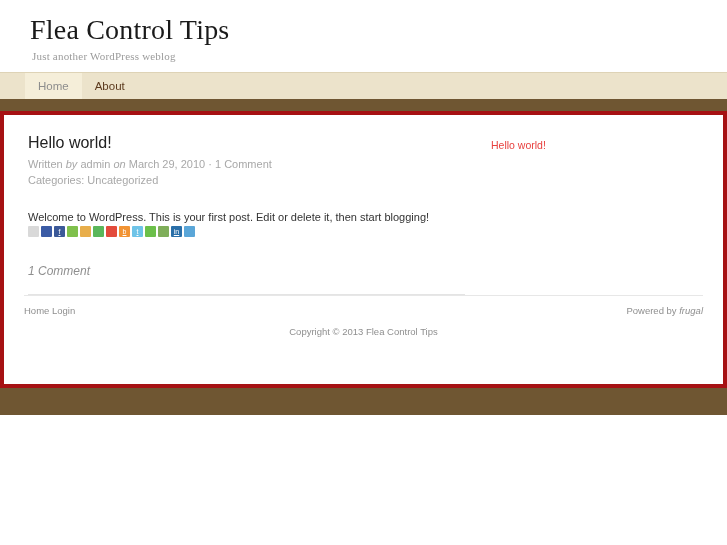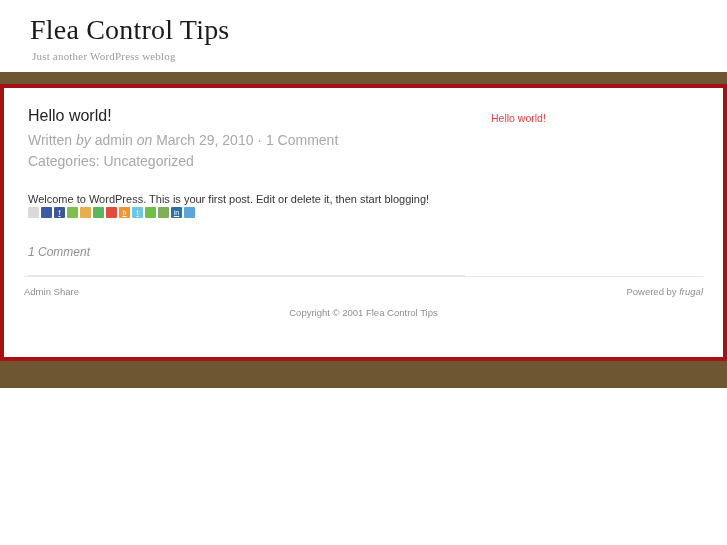--- a/index.html
+++ b/index.html
@@ -100,21 +100,21 @@
 
   
   .post-title {
     font-size: 16px;
     font-weight: normal;
     color: #222222;
     margin: 0 0 5px 4px;
     line-height: 1.2;
   }
   .post-meta {
-    font-size: 14px;
+    font-size: 11px;
     color: #a8a8a8;
     margin: 0 0 0 4px;
     line-height: 1.45;
   }
   .post-meta em { font-style: italic; }
 
   .post-body {
     font-size: 11px;
     color: #333333;
     margin: 20px 0 0 4px;
@@ -212,20 +212,24 @@
 </head>
 <body>
 
 <div class="page">
 
   <div class="site-header">
     <h1 class="site-title">Flea Control Tips</h1>
     <div class="site-tagline">Just another WordPress weblog</div>
   </div>
 
+  <div class="navbar">
+    <a class="nav-item current" href="#">Home</a>
+    <a class="nav-item" href="#">About</a>
+  </div>
 
   <div class="brown-band-top"></div>
 
   <div class="frame">
     <div class="frame-inner">
 
       <div class="content-col">
 
         <h2 class="post-title">Hello world!</h2>
 
@@ -272,23 +276,23 @@
         <div class="widget">
           <a class="widget-link" href="#">Hello world!</a>
         </div>
 
 
       </div>
     </div>
 
     <div class="site-footer">
       <div class="footer-row">
-        <a class="footer-link" href="#">Admin Share</a>
+        <a class="footer-link" href="#">Home Login</a>
         <div class="footer-powered">
           <span>Powered by </span><em>frugal</em>
         </div>
       </div>
-      <div class="footer-copyright">Copyright © 2001 Flea Control Tips</div>
+      <div class="footer-copyright">Copyright © 2013 Flea Control Tips</div>
     </div>
   </div>
 
   <div class="brown-band-bottom"></div>
 </div>
 
 </body></html>

